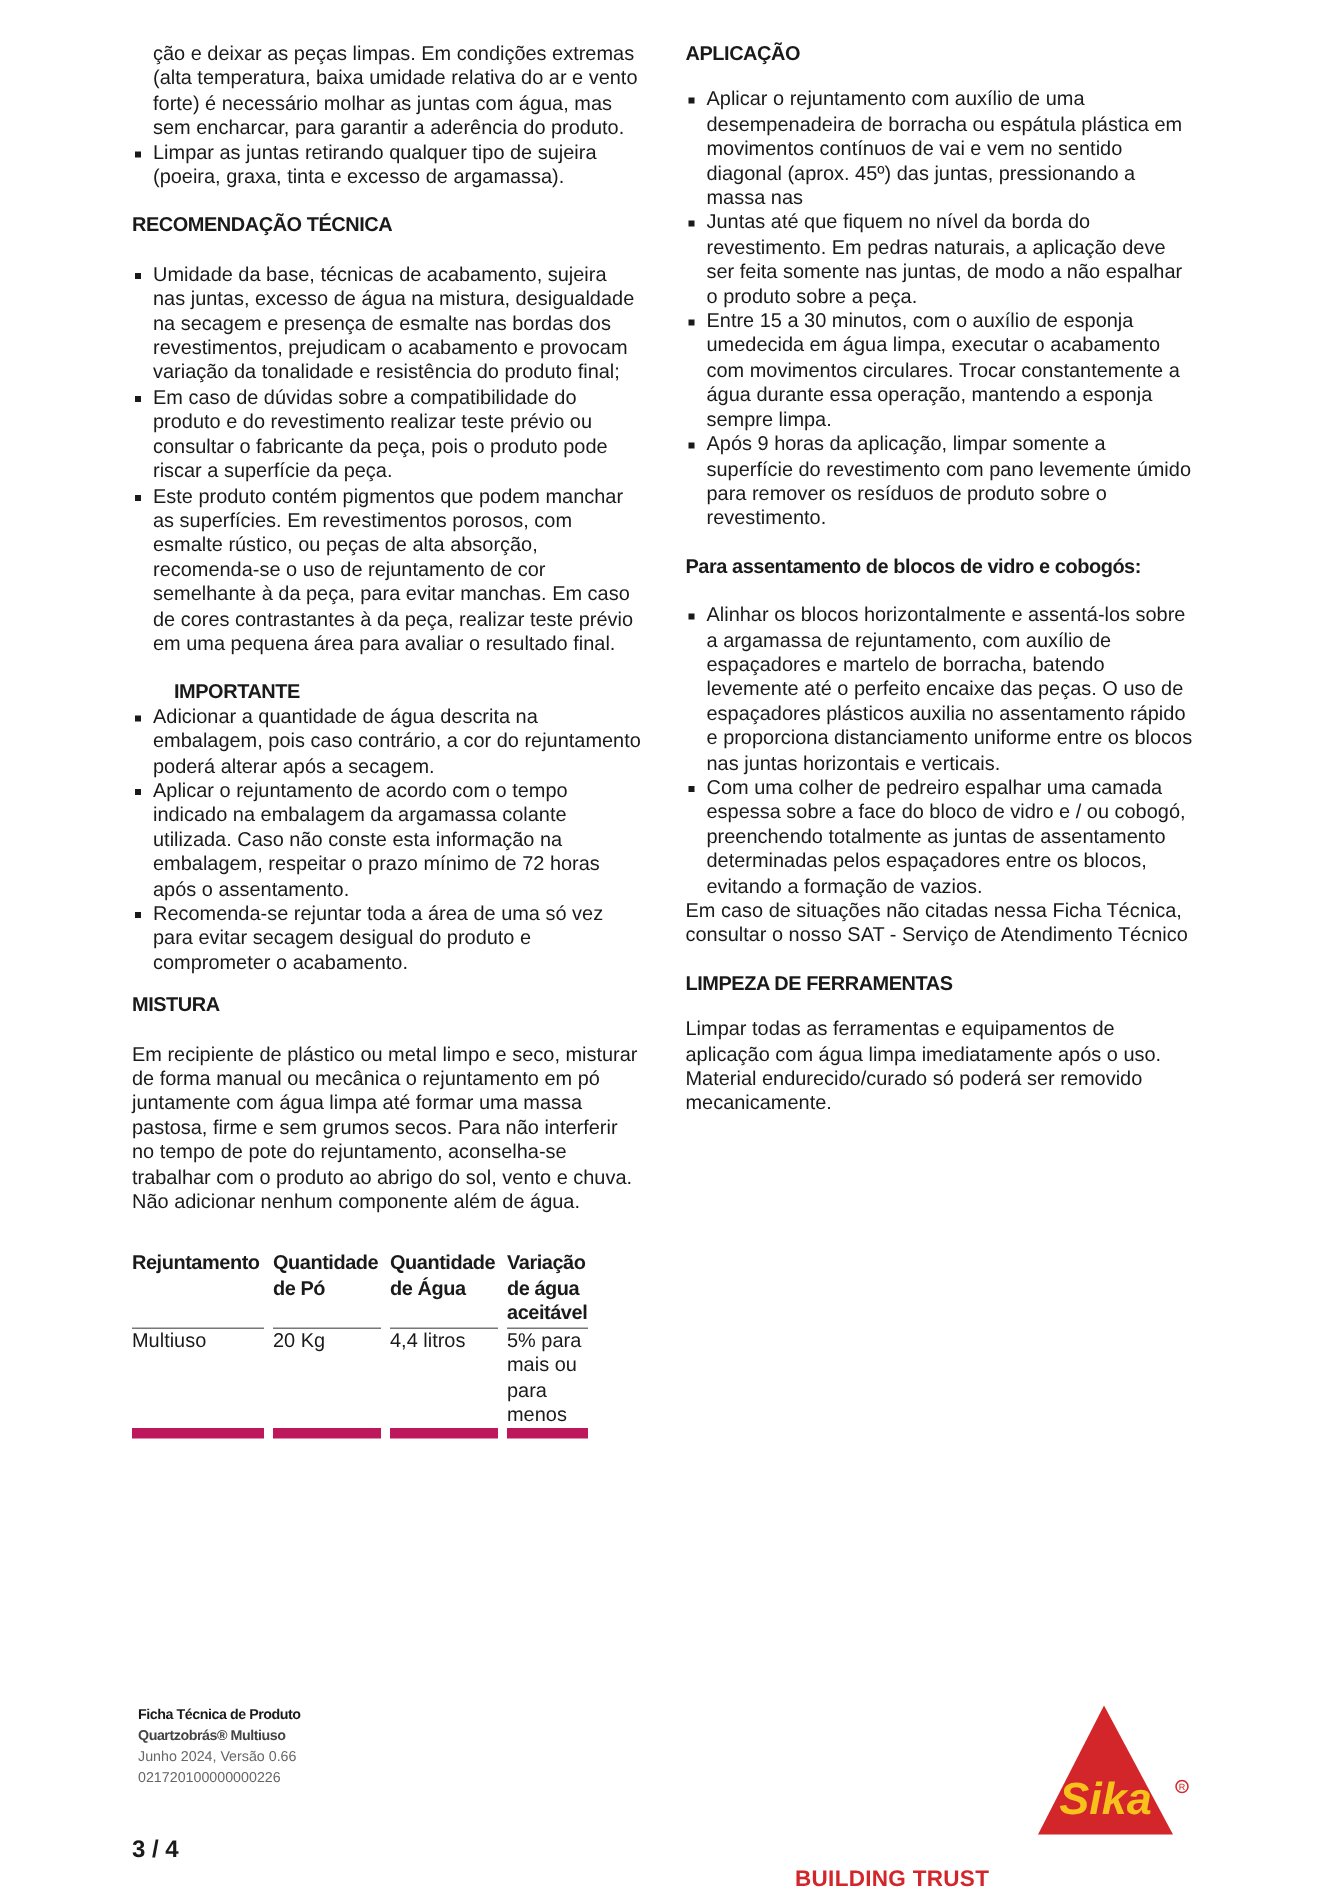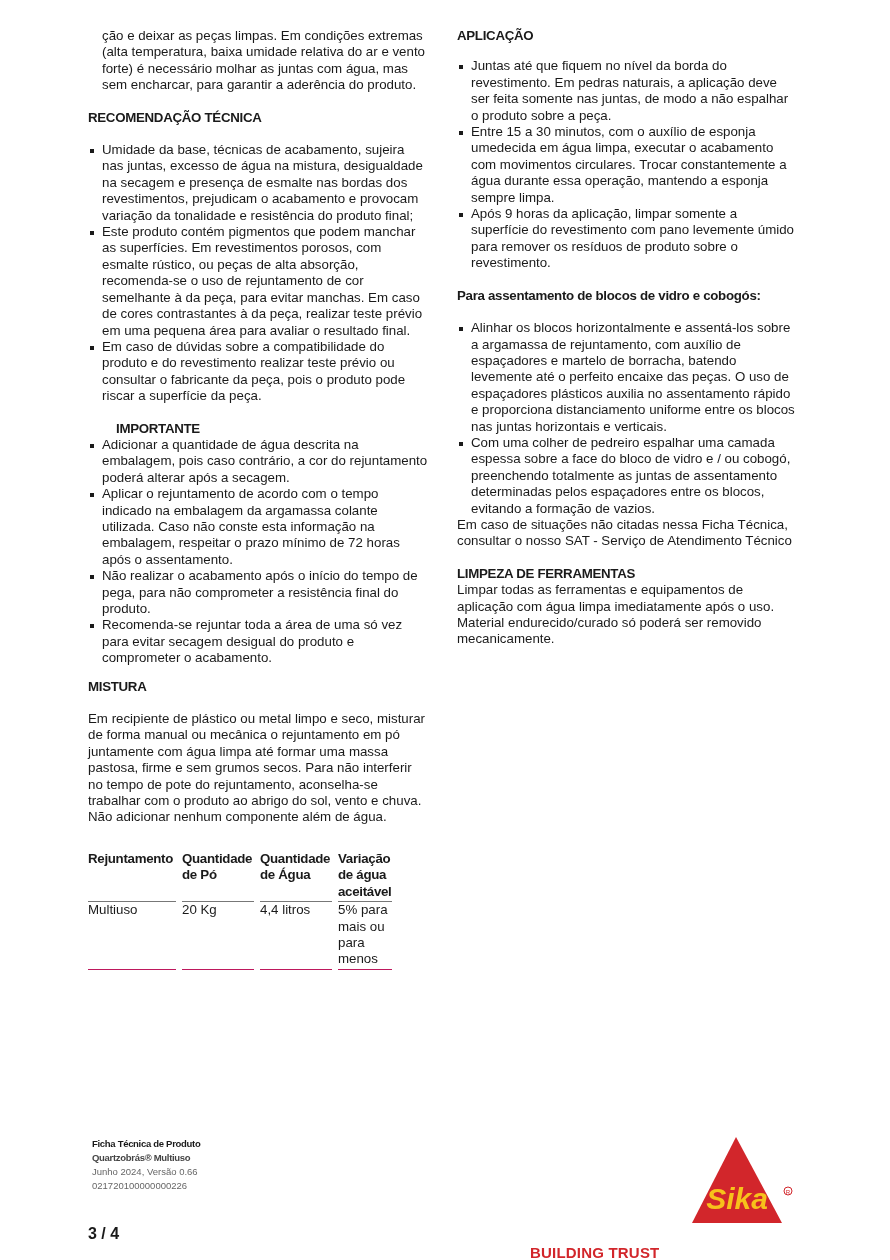--- a/index.html
+++ b/index.html
@@ -13,47 +13,49 @@
   .heading { font-weight: bold; font-size: 13.3px; margin: 0; letter-spacing: -0.3px; }
   ul.bullets { list-style: none; margin: 0; padding: 0; }
   ul.bullets li { position: relative; padding-left: 14px; }
   ul.bullets li::before {
     content: ""; position: absolute; left: 2px; top: 7px; width: 4px; height: 4px; background: #1a1a1a;
   }
   p { margin: 0; }
   .cont { padding-left: 14px; }
   table.mix { border-collapse: separate; border-spacing: 6px 0; margin-left: -6px; font-size: 13.3px; line-height: 16.4px; }
   table.mix th { text-align: left; vertical-align: top; font-weight: bold; padding: 0 0 1px 0; border-bottom: 1px solid #777; letter-spacing: -0.3px; }
-  table.mix td { vertical-align: top; padding: 0 0 1px 0; border-bottom: 1px solid #be185d; }
+  table.mix td { vertical-align: top; padding: 0 0 1px 0; border-bottom: 7px solid #be185d; }
   .footer { position: absolute; left: 92px; top: 1137px; font-size: 9.5px; line-height: 14px; }
   .footer .t1 { font-weight: bold; color: #1a1a1a; letter-spacing: -0.3px; }
   .footer .t2 { font-weight: bold; color: #444; letter-spacing: -0.3px; }
   .footer .t3 { color: #666; }
   .pagenum { position: absolute; left: 88px; top: 1225px; font-size: 16px; font-weight: bold; }
   .trust { position: absolute; left: 530px; top: 1244px; font-size: 15px; font-weight: bold; color: #d2262b; letter-spacing: 0.2px; }
   .logo { position: absolute; left: 690px; top: 1135px; width: 105px; height: 90px; }
 </style>
 </head>
 <body>
 
 <div class="col col-left">
   <p class="cont">ção e deixar as peças limpas. Em condições extremas (alta temperatura, baixa umidade relativa do ar e vento forte) é necessário molhar as juntas com água, mas sem encharcar, para garantir a aderência do produto.</p>
+  <ul class="bullets">
+    <li>Limpar as juntas retirando qualquer tipo de sujeira (poeira, graxa, tinta e excesso de argamassa).</li>
+  </ul>
 
   <h3 class="heading" style="margin-top:16px;">RECOMENDAÇÃO TÉCNICA</h3>
   <ul class="bullets" style="margin-top:16px;">
     <li>Umidade da base, técnicas de acabamento, sujeira nas juntas, excesso de água na mistura, desigualdade na secagem e presença de esmalte nas bordas dos revestimentos, prejudicam o acabamento e provocam variação da tonalidade e resistência do produto final;</li>
+    <li>Em caso de dúvidas sobre a compatibilidade do produto e do revestimento realizar teste prévio ou consultar o fabricante da peça, pois o produto pode riscar a superfície da peça.</li>
     <li>Este produto contém pigmentos que podem manchar as superfícies. Em revestimentos porosos, com esmalte rústico, ou peças de alta absorção, recomenda-se o uso de rejuntamento de cor semelhante à da peça, para evitar manchas. Em caso de cores contrastantes à da peça, realizar teste prévio em uma pequena área para avaliar o resultado final.</li>
-    <li>Em caso de dúvidas sobre a compatibilidade do produto e do revestimento realizar teste prévio ou consultar o fabricante da peça, pois o produto pode riscar a superfície da peça.</li>
   </ul>
 
   <h3 class="heading" style="margin-top:16px;padding-left:28px;">IMPORTANTE</h3>
   <ul class="bullets">
     <li>Adicionar a quantidade de água descrita na embalagem, pois caso contrário, a cor do rejuntamento poderá alterar após a secagem.</li>
     <li>Aplicar o rejuntamento de acordo com o tempo indicado na embalagem da argamassa colante utilizada. Caso não conste esta informação na embalagem, respeitar o prazo mínimo de 72 horas após o assentamento.</li>
-    <li>Não realizar o acabamento após o início do tempo de pega, para não comprometer a resistência final do produto.</li>
     <li>Recomenda-se rejuntar toda a área de uma só vez para evitar secagem desigual do produto e comprometer o acabamento.</li>
   </ul>
 
   <h3 class="heading" style="margin-top:12px;">MISTURA</h3>
   <p style="margin-top:16px;">Em recipiente de plástico ou metal limpo e seco, misturar de forma manual ou mecânica o rejuntamento em pó juntamente com água limpa até formar uma massa pastosa, firme e sem grumos secos. Para não interferir no tempo de pote do rejuntamento, aconselha-se trabalhar com o produto ao abrigo do sol, vento e chuva. Não adicionar nenhum componente além de água.</p>
 
   <table class="mix" style="margin-top:25px;">
     <thead>
       <tr>
         <th style="width:88px;">Rejuntamento</th>
@@ -69,34 +71,35 @@
         <td>4,4 litros</td>
         <td>5% para mais ou para menos</td>
       </tr>
     </tbody>
   </table>
 </div>
 
 <div class="col col-right">
   <h3 class="heading">APLICAÇÃO</h3>
   <ul class="bullets" style="margin-top:14px;">
+    <li>Aplicar o rejuntamento com auxílio de uma desempenadeira de borracha ou espátula plástica em movimentos contínuos de vai e vem no sentido diagonal (aprox. 45º) das juntas, pressionando a massa nas</li>
     <li>Juntas até que fiquem no nível da borda do revestimento. Em pedras naturais, a aplicação deve ser feita somente nas juntas, de modo a não espalhar o produto sobre a peça.</li>
     <li>Entre 15 a 30 minutos, com o auxílio de esponja umedecida em água limpa, executar o acabamento com movimentos circulares. Trocar constantemente a água durante essa operação, mantendo a esponja sempre limpa.</li>
     <li>Após 9 horas da aplicação, limpar somente a superfície do revestimento com pano levemente úmido para remover os resíduos de produto sobre o revestimento.</li>
   </ul>
 
   <h3 class="heading" style="margin-top:16px;">Para assentamento de blocos de vidro e cobogós:</h3>
   <ul class="bullets" style="margin-top:16px;">
     <li>Alinhar os blocos horizontalmente e assentá-los sobre a argamassa de rejuntamento, com auxílio de espaçadores e martelo de borracha, batendo levemente até o perfeito encaixe das peças. O uso de espaçadores plásticos auxilia no assentamento rápido e proporciona distanciamento uniforme entre os blocos nas juntas horizontais e verticais.</li>
     <li>Com uma colher de pedreiro espalhar uma camada espessa sobre a face do bloco de vidro e / ou cobogó, preenchendo totalmente as juntas de assentamento determinadas pelos espaçadores entre os blocos, evitando a formação de vazios.</li>
   </ul>
   <p>Em caso de situações não citadas nessa Ficha Técnica, consultar o nosso SAT - Serviço de Atendimento Técnico</p>
 
   <h3 class="heading" style="margin-top:16px;">LIMPEZA DE FERRAMENTAS</h3>
-  <p style="">Limpar todas as ferramentas e equipamentos de aplicação com água limpa imediatamente após o uso. Material endurecido/curado só poderá ser removido mecanicamente.</p>
+  <p style="margin-top:14px;">Limpar todas as ferramentas e equipamentos de aplicação com água limpa imediatamente após o uso. Material endurecido/curado só poderá ser removido mecanicamente.</p>
 </div>
 
 <div class="footer">
   <div class="t1">Ficha Técnica de Produto</div>
   <div class="t2">Quartzobrás® Multiuso</div>
   <div class="t3">Junho 2024, Versão 0.66</div>
   <div class="t3">021720100000000226</div>
 </div>
 
 <div class="pagenum">3 / 4</div>

